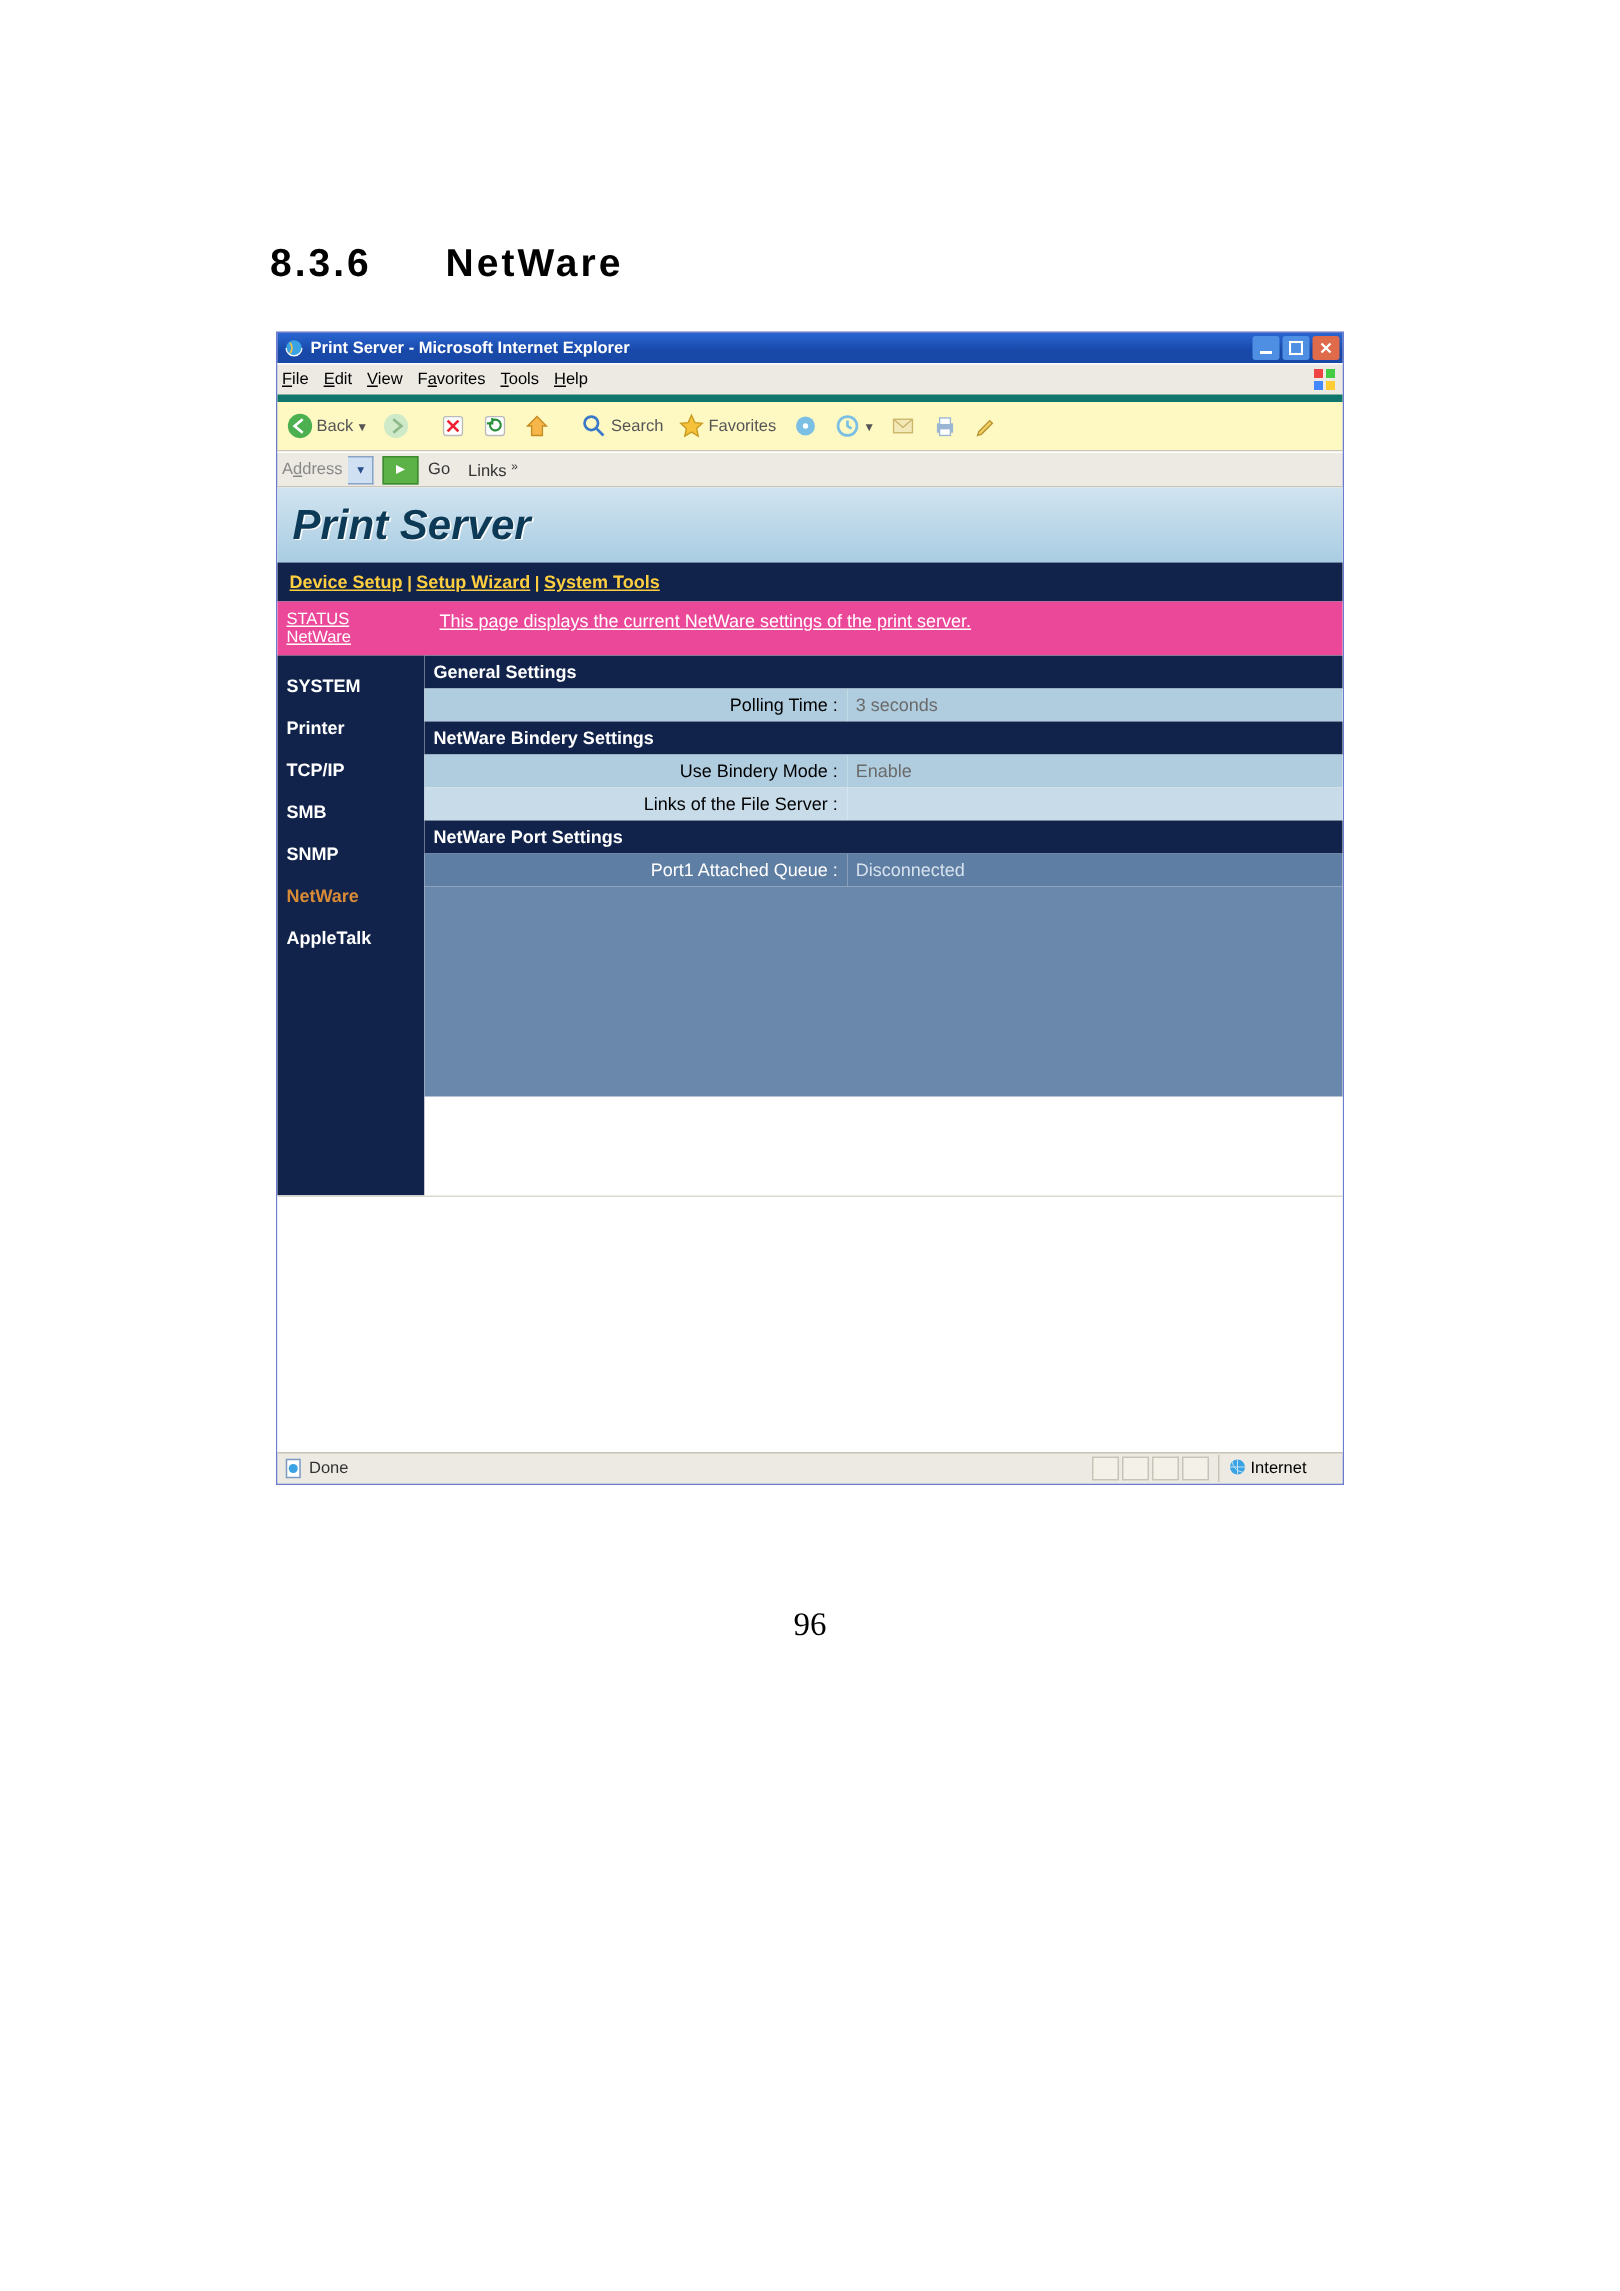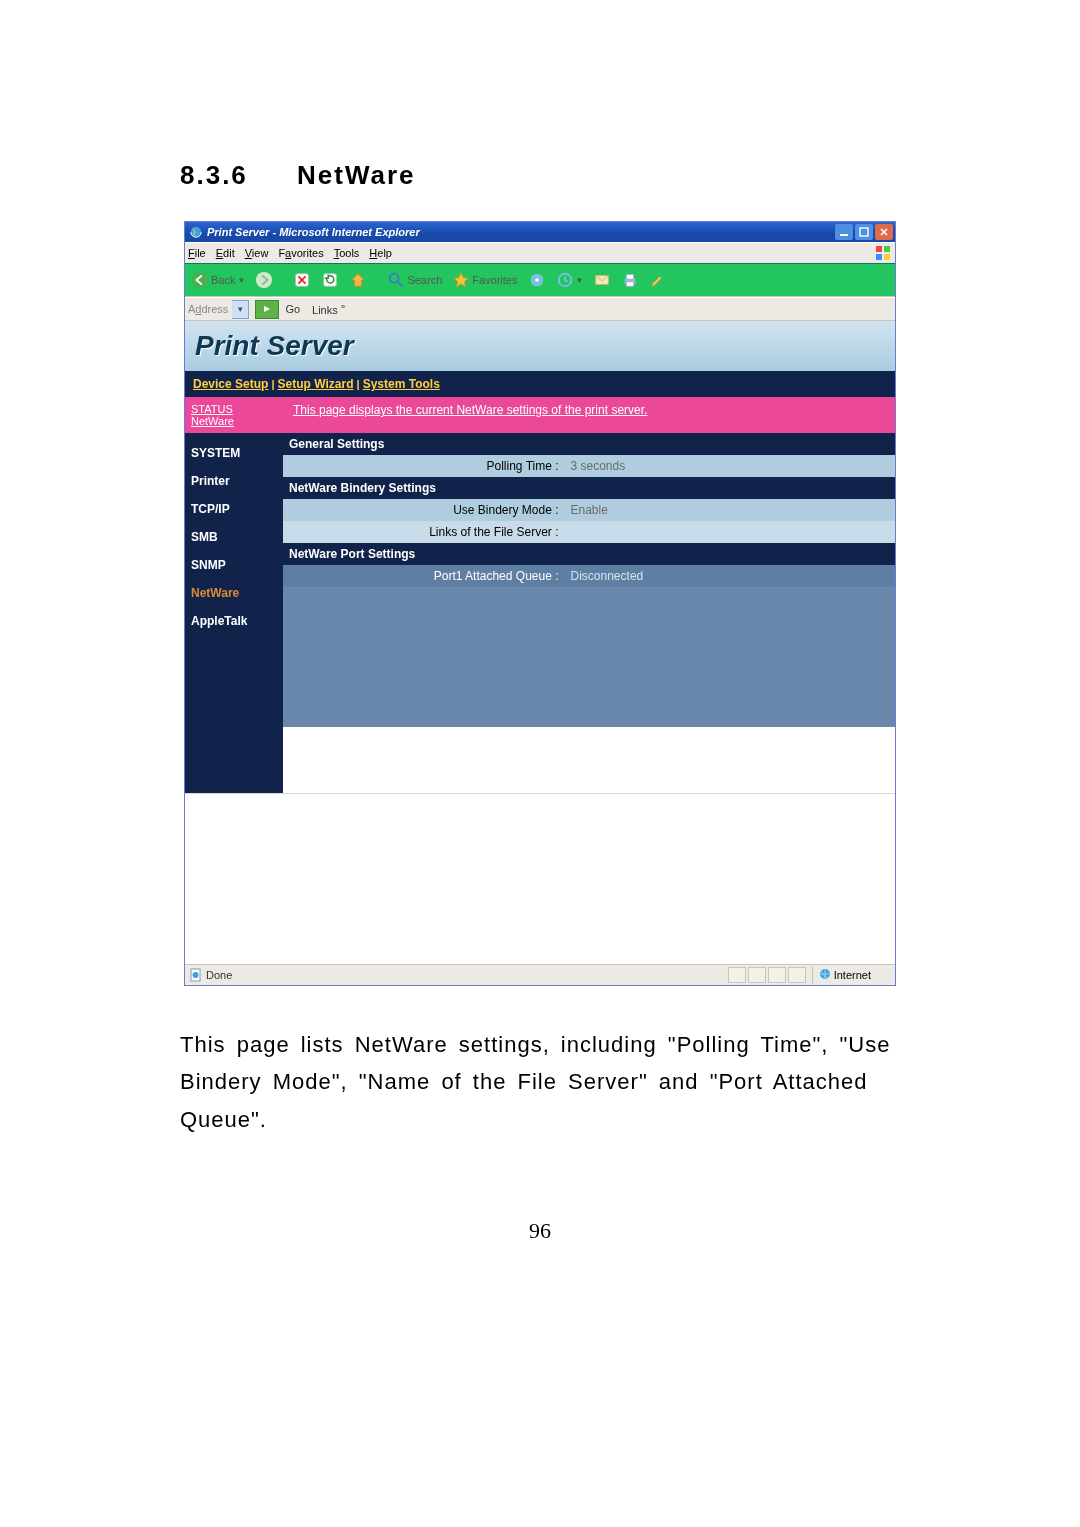--- a/index.html
+++ b/index.html
@@ -33,21 +33,20 @@
     font-family:Tahoma, Arial, sans-serif;
     font-size:11px;
     color:#000;
   }
   .ie-titlebar {
     height:20px;
     background:linear-gradient(to bottom,#2a66d2,#1848a8 60%,#1848a8);
     color:#fff;
     display:flex; align-items:center;
     padding:0 2px 0 4px;
-    font-style:italic;
   }
   .ie-titlebar .ie-icon {
     width:14px; height:14px; margin-right:4px;
     display:inline-block;
   }
   .ie-titlebar .ie-icon svg { width:14px; height:14px; }
   .ie-titlebar .title-text { flex:1; font-size:11px; font-weight:bold; }
   .ie-titlebar .winbtns { display:flex; gap:2px; }
   .ie-titlebar .winbtn {
     width:18px; height:16px;
@@ -72,23 +71,23 @@
   .ie-menubar .flag {
     margin-left:auto; width:18px; height:18px;
     display:inline-block;
   }
 
   .ie-toolbar {
     height:32px;
     display:flex; align-items:center;
     padding:0 3px;
     gap:4px;
-    border-top:1px solid #0f766e;
+    border-top:5px solid #0f766e;
     border-bottom:1px solid #c8c4b8;
-    background:#22c55e;
+    background:#fef9c3;
   }
   .tb-btn {
     display:flex; align-items:center; gap:2px;
     padding:2px 3px; border-radius:3px;
     color:#555; font-size:11px;
   }
   .tb-btn svg { width:18px; height:18px; }
   .tb-green svg circle { fill:#4caf50; }
   .tb-sep { width:6px; }
 
@@ -511,17 +510,16 @@
               <circle cx="6" cy="6" r="5" fill="#3aa3e3"></circle>
               <path d="M1 6 h10 M6 1 v10 M2.5 2.5 a8 8 0 0 0 7 7" fill="none" stroke="#cfe8f6" stroke-width="0.6"></path>
             </svg>
         </span>
         <span>Internet</span>
       </span>
     </div>
 
   </div>
 
-  <p class="caption">This page lists NetWare settings, including "Polling Time", "Use Bindery Mode", "Name of the File Server" and "Port Attached Queue".</p>
 
   <div class="pagenum">96</div>
 
 </div>
 
 </body></html>

